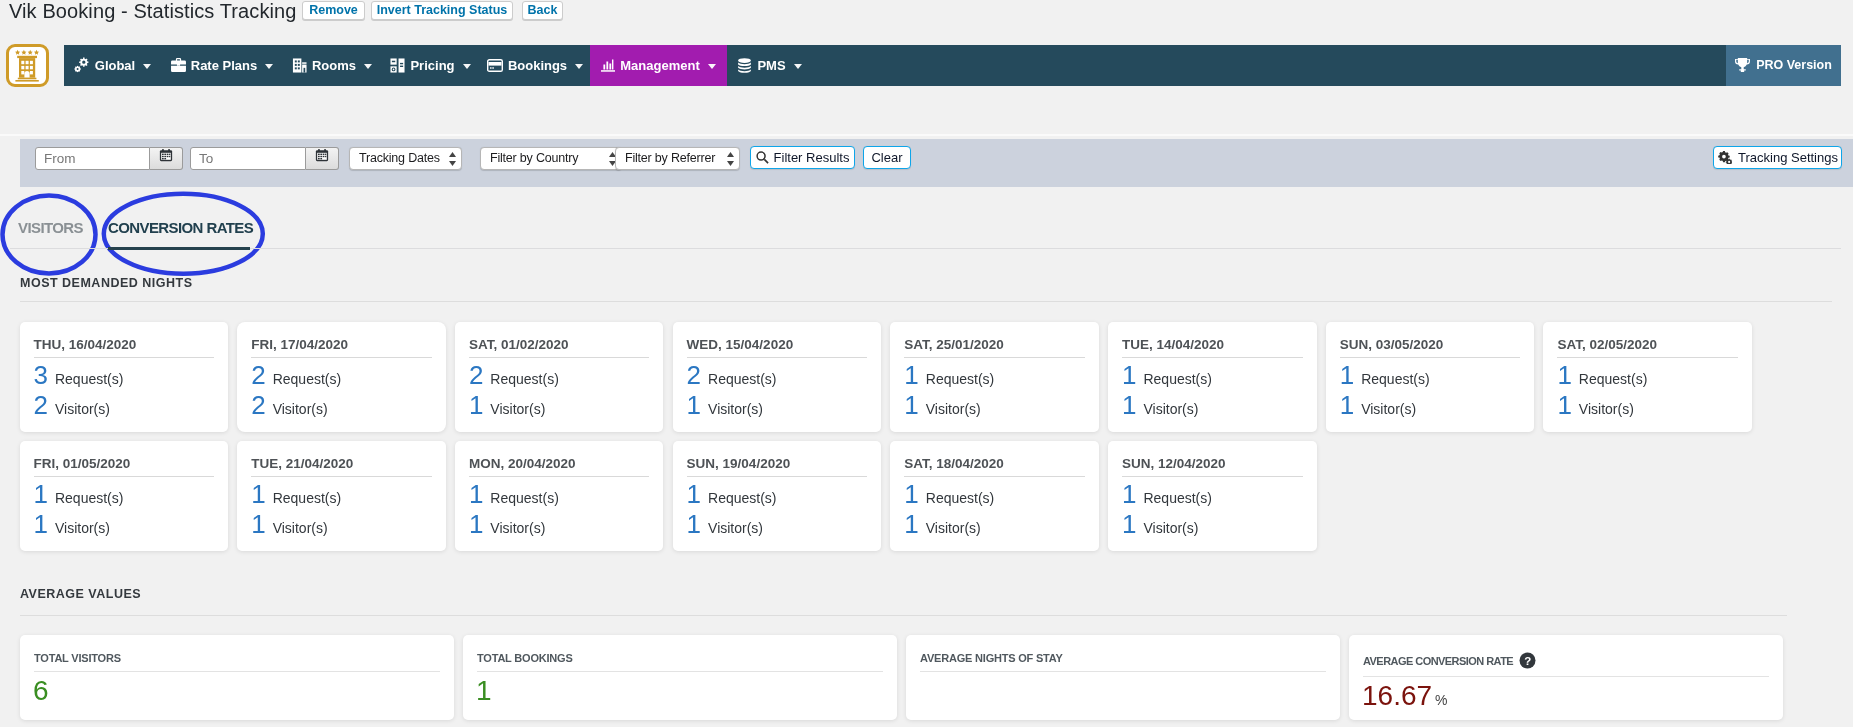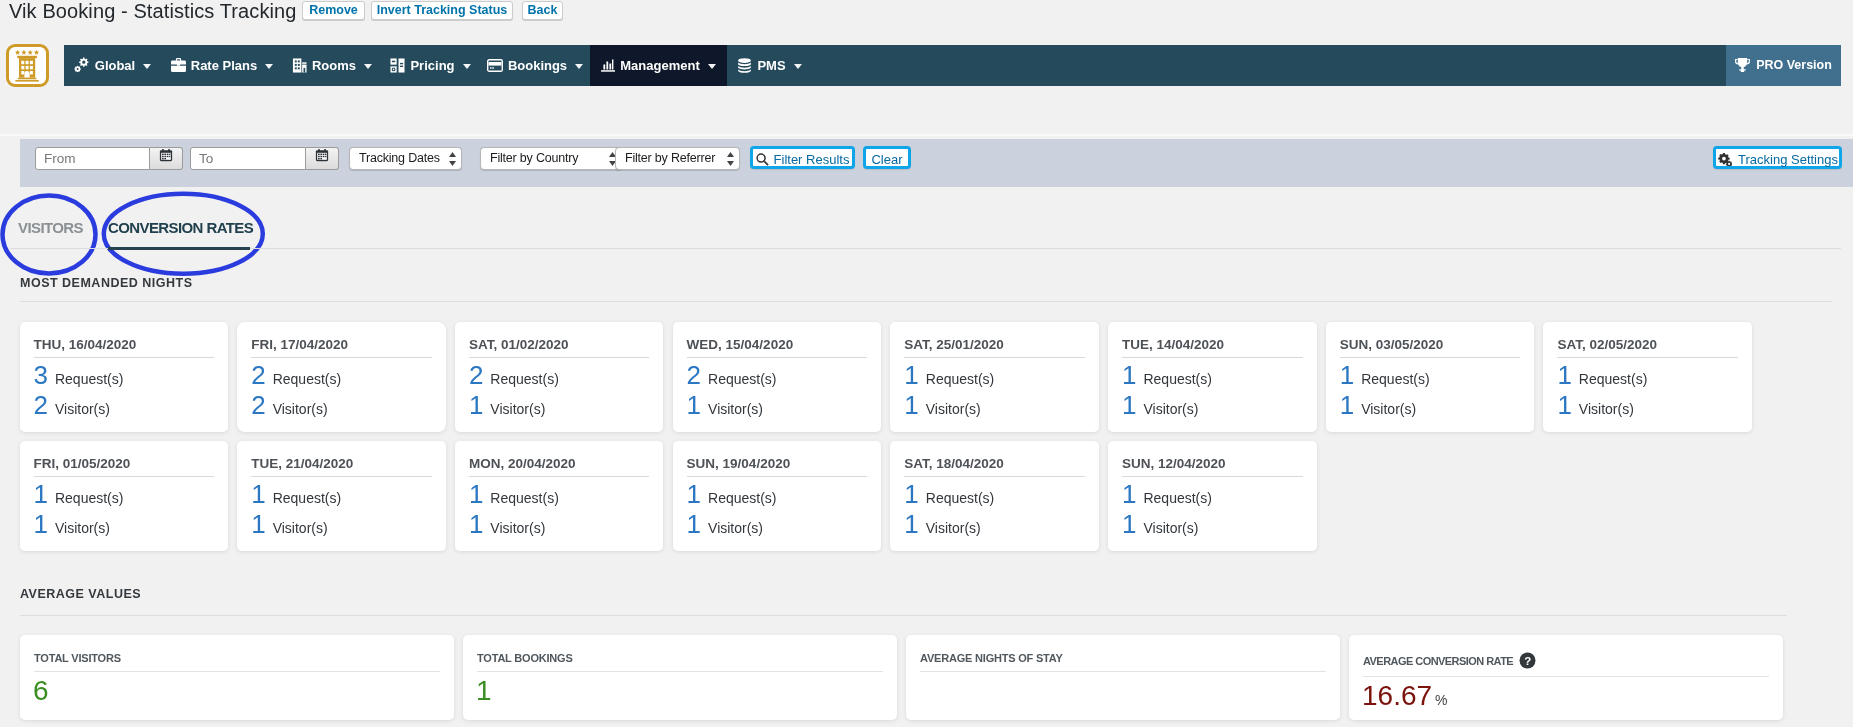--- a/index.html
+++ b/index.html
@@ -8,37 +8,37 @@
 
 
 .h1title { position:absolute; left:9px; top:0px; font-size:20px; font-weight:400; color:#23282d; letter-spacing:0.1px; }
 .topbtn { position:absolute; top:1px; height:19px; line-height:17px; background:#fff; border:1px solid #ccc; border-radius:3px; color:#0073aa; font-size:12.5px; font-weight:600; text-align:center; box-shadow:0 1px 0 #ccc; }
 
 
 .navbar { position:absolute; left:64px; top:44.5px; width:1777px; height:41px; background:#254a5c; display:flex; align-items:stretch; }
 .navitem { display:flex; align-items:center; justify-content:center; color:#fff; font-size:13px; font-weight:bold; }
 .navitem svg { margin-right:5px; }
 .caret { width:0; height:0; border-left:4px solid transparent; border-right:4px solid transparent; border-top:5px solid rgba(255,255,255,.95); margin-left:8px; margin-top:3px; }
-.nav-active { background:#0f172a; }
+.nav-active { background:#a21caf; }
 .pro { position:absolute; right:0; top:0; height:41px; width:115px; background:#41708f; display:flex; align-items:center; justify-content:center; color:#fff; font-weight:bold; font-size:12.5px; }
 .pro svg { margin-right:6px; }
 
 
 .logo { position:absolute; left:6px; top:44px; width:43px; height:43px; background:#fff; border:3.5px solid #cf9b28; border-radius:9px; }
 
 
 .wline { position:absolute; left:0; top:134px; width:1853px; height:2px; background:#fafafa; }
 
 
 .filterbar { position:absolute; left:20px; top:139px; width:1835px; height:48px; background:#ccd2dd; }
 .fb-inner { position:relative; width:100%; height:100%; }
 .finput { position:absolute; top:8px; height:23px; background:#fff; border:1px solid #9b9b9b; font-size:13.5px; color:#777; padding:0 8px; line-height:21px; border-radius:3px 0 0 3px; }
 .fcalbtn { position:absolute; top:8px; height:23px; width:33px; background:linear-gradient(#f3f3f3,#dcdcdc); border:1px solid #9b9b9b; border-left:none; border-radius:0 3px 3px 0; text-align:center; }
 .fselect { position:absolute; top:8px; height:23px; background:#fff; border:1px solid #b6b6b6; border-radius:4px; font-size:12.5px; letter-spacing:-0.2px; color:#1c1c1e; padding:0 20px 0 9px; line-height:21px; box-shadow:0 0.5px 1px rgba(0,0,0,.15); white-space:nowrap; }
-.fbtn { position:absolute; top:7px; height:23px; background:#fff; border:3px solid #0ea5e9; border-radius:4px; font-size:13px; color:#0369a1; line-height:21px; text-align:center; box-shadow:0 0.5px 1px rgba(0,0,0,.1); white-space:nowrap; }
+.fbtn { position:absolute; top:7px; height:23px; background:#fff; border:1px solid #0ea5e9; border-radius:4px; font-size:13px; color:#0f172a; line-height:21px; text-align:center; box-shadow:0 0.5px 1px rgba(0,0,0,.1); white-space:nowrap; }
 .updown { position:absolute; right:4px; top:4px; }
 
 
 .tabs-line { position:absolute; left:10px; top:248px; width:1831px; height:1px; background:#dcdcde; }
 .tab1 { position:absolute; left:18px; top:219px; font-size:15px; font-weight:bold; color:#8a9094; letter-spacing:-0.6px; }
 .tab2 { position:absolute; left:108px; top:219px; font-size:15px; font-weight:bold; color:#21404e; letter-spacing:-0.6px; }
 .tab2-under { position:absolute; left:108px; top:247px; width:142px; height:3px; background:#26424e; }
 
 
 .sechead { position:absolute; font-size:12.5px; font-weight:bold; color:#34393e; letter-spacing:0.5px; }

